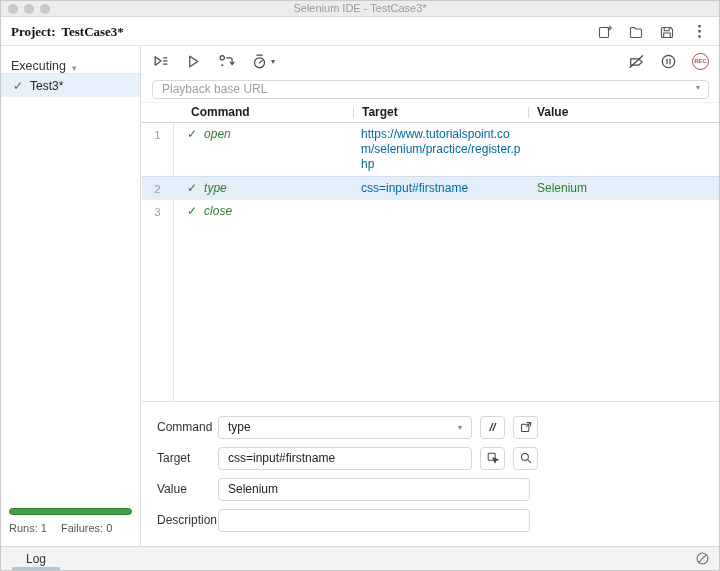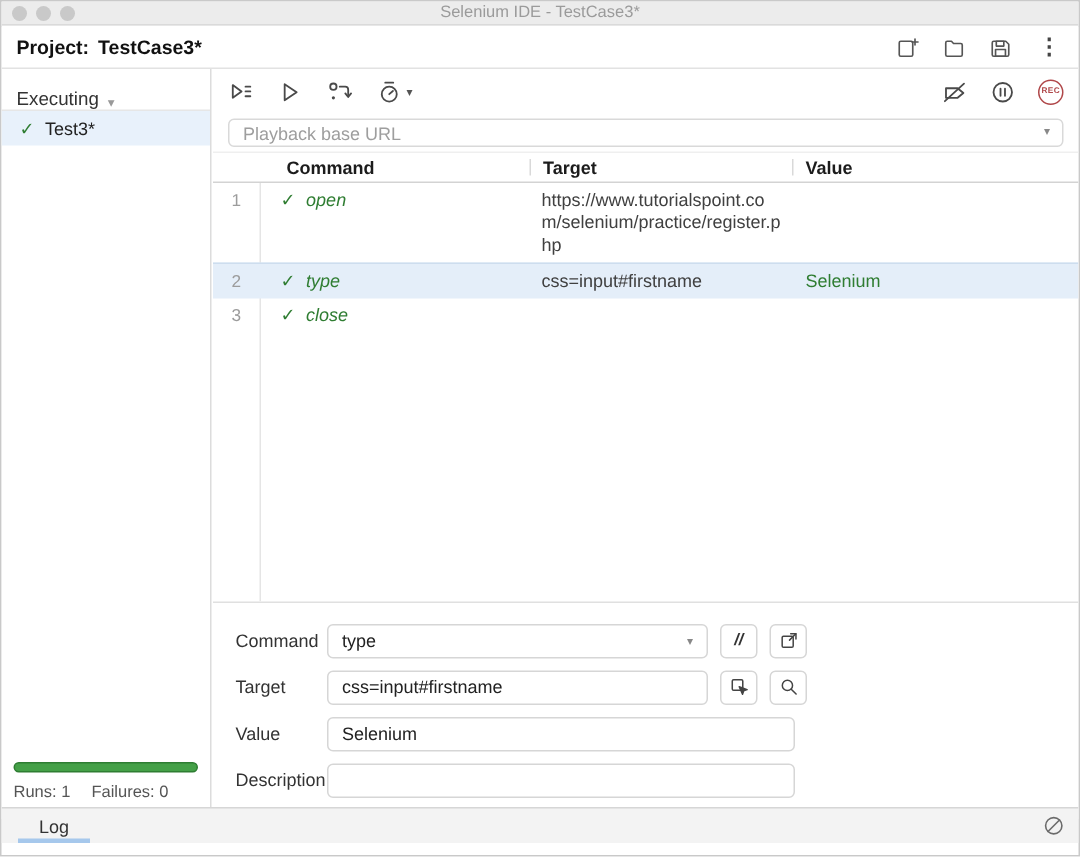--- a/index.html
+++ b/index.html
@@ -12,21 +12,21 @@
   
   .titlebar { position:absolute; top:0; left:0; right:0; height:16px;
               background:#ececec; border-bottom:1px solid #dadada; }
   .traffic { position:absolute; top:3px; left:7px; display:flex; gap:6px; }
   .traffic span { width:10px; height:10px; border-radius:50%; background:#c9c9c9; }
   .win-title { text-align:center; font-size:11px; font-weight:400; color:#9b9b9b; line-height:15px; }
 
   
   .projectbar { position:absolute; top:17px; left:0; right:0; height:28px;
                 display:flex; align-items:center; padding:0 10px;
-                border-bottom:1px solid #e2e2e2; background:#fff; }
+                border-bottom:1px solid #e2e2e2; background:#fff;font-family:Liberation Serif, serif; }
   .ptitle { font-size:13px; font-weight:700; color:#111; }
   .pname { font-size:13px; font-weight:700; color:#111; margin-left:6px; }
   .pb-spacer { flex:1; }
   .hicons { display:flex; align-items:center; gap:15px; }
   .hicons .icn svg { width:16px; height:16px; display:block; }
   .icn svg { stroke:#555; fill:none; stroke-width:1.1; stroke-linecap:round; stroke-linejoin:round; }
   .kebab { font-size:15px; color:#444; font-weight:700; line-height:1; padding:0 2px; }
 
   
   .sidebar { position:absolute; top:45px; left:0; width:140px; bottom:24px;
@@ -77,21 +77,21 @@
   .gutter-line { position:absolute; left:31px; top:0; bottom:0; width:1px; background:#e5e5e5; }
   .trow { display:flex; align-items:flex-start; min-height:22px; font-size:12px;
           position:relative; line-height:1.25; }
   .trow.selected { background:#e4eef9; border-top:1px solid #cdddee; }
   .td-num { width:31px; flex:none; text-align:center; color:#9c9c9c;
             font-size:11.5px; padding-top:5px; }
   .td-cmd { width:180px; flex:none; padding:4px 0 4px 14px; color:#2f7d32;
             display:flex; gap:7px; align-items:flex-start; }
   .cmd-text { font-style:italic; }
   .check { color:#2f7d32; font-style:normal; }
-  .td-target { width:176px; flex:none; padding:4px 6px 4px 8px; color:#404040;
+  .td-target { width:176px; flex:none; padding:4px 6px 4px 8px; color:#0369a1;
                word-break:break-all; }
   .td-value { flex:1; padding:4px 8px; color:#2f7d32; }
 
   
   .formarea { flex:none; height:145px; border-top:1px solid #e0e0e0;
               padding:13px 10px 8px 10px; display:flex; flex-direction:column; gap:7px; }
   .frow { display:flex; align-items:center; height:24px; }
   .flabel { width:66px; flex:none; font-size:12px; color:#333; padding-left:5px; }
   .fselect { width:254px; height:23px; border:1px solid #d6d6d6; border-radius:4px;
              display:flex; align-items:center; justify-content:space-between;
@@ -101,21 +101,21 @@
             font-size:12px; color:#222; outline:none; background:#fff; }
   .w-narrow { width:254px; }
   .w-wide { width:312px; }
   .fbtn { width:25px; height:23px; border:1px solid #d6d6d6; border-radius:4px;
           background:#fff; display:flex; align-items:center; justify-content:center;
           margin-left:8px; font-size:11px; font-style:italic; font-weight:700; color:#333; }
   .fbtn svg { width:14px; height:14px; display:block; stroke:#444; fill:none;
               stroke-width:1.15; stroke-linecap:round; stroke-linejoin:round; }
 
   
-  .footer { position:absolute; left:0; right:0; bottom:8px; height:24px; background:#f3f3f3;
+  .footer { position:absolute; left:0; right:0; bottom:0; height:24px; background:#f3f3f3;
             border-top:1px solid #d6d6d6; display:flex; align-items:center; }
   .ftab { position:relative; height:100%; display:flex; align-items:center;
           justify-content:center; font-size:12px; color:#333; padding:0 17px; }
   .ftab:first-child { margin-left:8px; }
   .ftab.active::after { content:''; position:absolute; left:3px; right:3px; bottom:0;
           height:3px; background:#a6c8ec; }
   .footer-right { margin-left:auto; margin-right:9px; display:flex; align-items:center; }
   .footer-right svg { width:15px; height:15px; display:block; stroke:#6b6b6b; fill:none;
           stroke-width:1.15; stroke-linecap:round; }
 </style>

